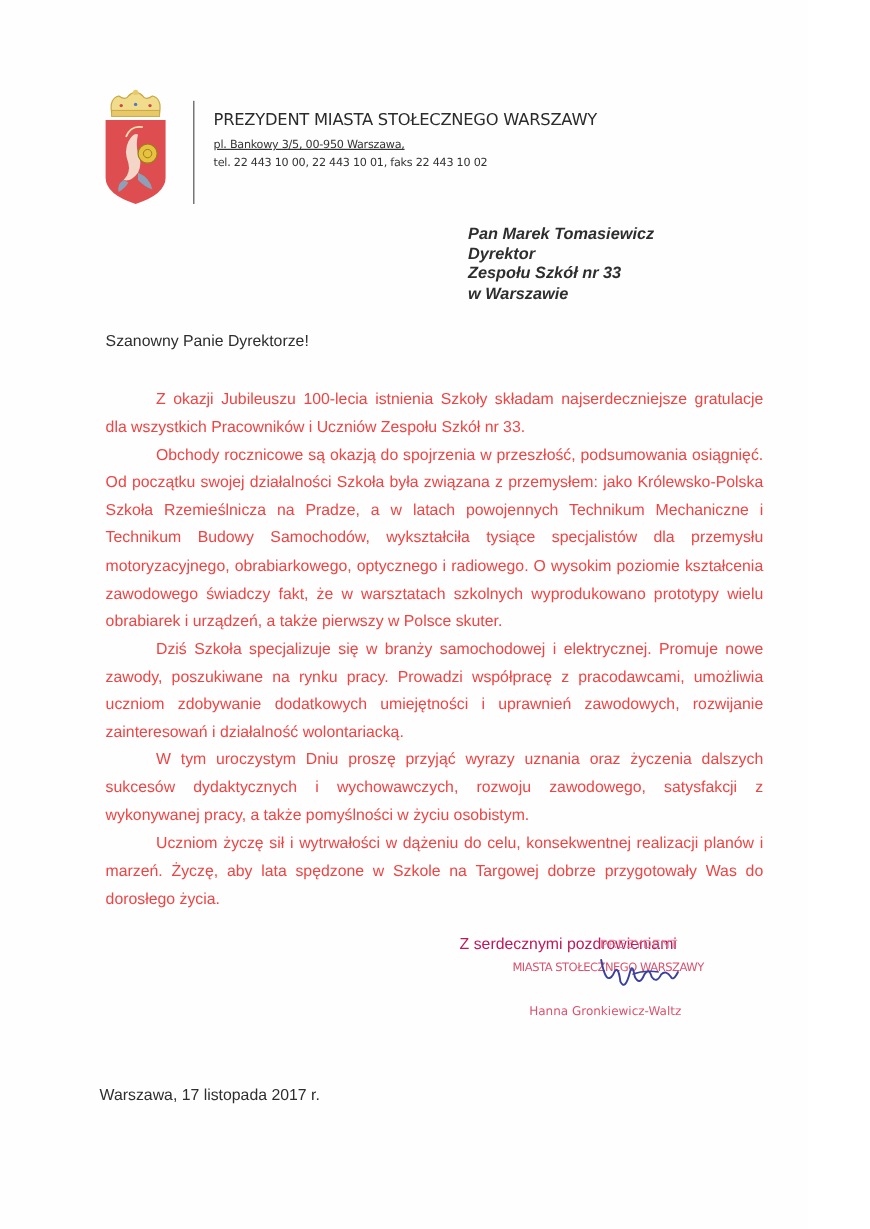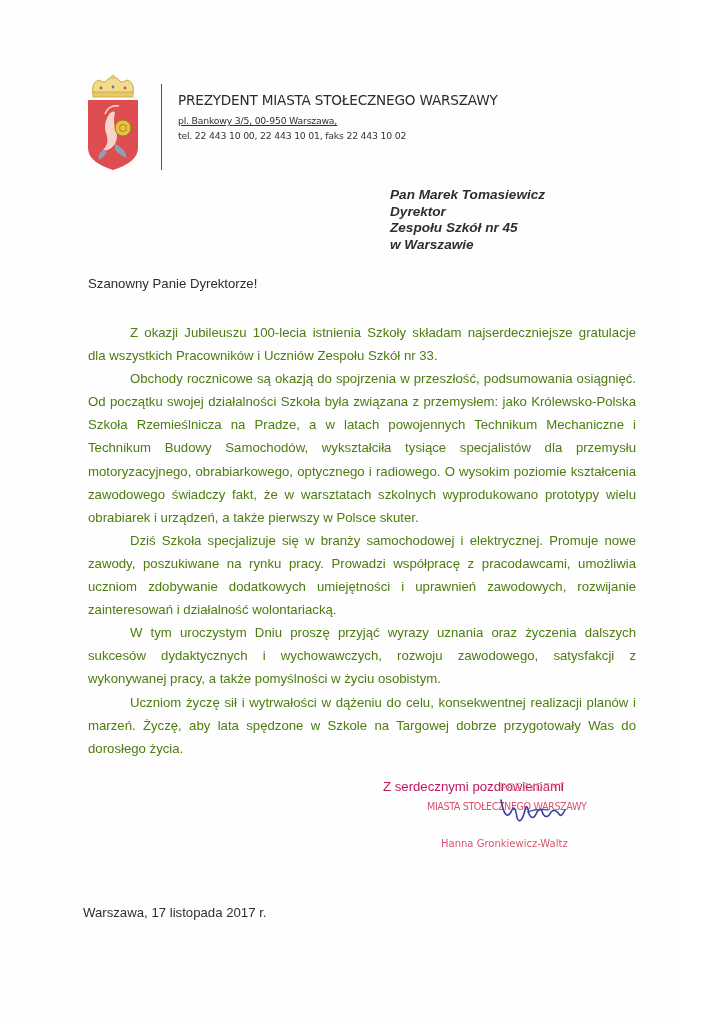--- a/index.html
+++ b/index.html
@@ -11,21 +11,21 @@
 
   .hdr { position: absolute; left: 178px; top: 92px; }
   .hdr-title { font-family: "DejaVu Sans", sans-serif; font-size: 13.6px; letter-spacing: -0.2px; color: #2b2b2b; white-space: nowrap; }
   .hdr-line { font-family: "DejaVu Sans", sans-serif; font-size: 9.3px; color: #333; line-height: 15px; white-space: nowrap; letter-spacing: -0.2px; }
   .hdr-addr { margin-top: 5px; text-decoration: underline; }
 
   .recipient { position: absolute; left: 390px; top: 187px; font-weight: bold; font-style: italic; font-size: 13.6px; line-height: 16.5px; color: #2e2e2e; }
 
   .salutation { position: absolute; left: 88px; top: 276px; font-size: 13.2px; color: #2e2e2e; }
 
-  .body { position: absolute; left: 88px; top: 321px; width: 548px; font-size: 13.2px; line-height: 23.1px; color: #4d7c0f; }
+  .body { position: absolute; left: 88px; top: 321px; width: 548px; font-size: 13.2px; line-height: 23.1px; color: #ef4444; }
   .para { text-align: justify; text-indent: 42px; margin: 0; }
   .para + .para { margin-top: 0px; }
 
   .closing { position: absolute; left: 383px; top: 779px; font-size: 13.2px; color: #be185d; white-space: nowrap; }
   .stamp-title { position: absolute; left: 476px; top: 782px; font-family: Liberation Sans, sans-serif; font-size: 10px; color: #e07a8c; letter-spacing: 0.5px; opacity: 0.85; padding-left: 24px; }
   .stamp-org { position: absolute; left: 427px; top: 801px; font-family: "DejaVu Sans", sans-serif; font-size: 9.6px; color: #d9536f; letter-spacing: -0.4px; white-space: nowrap; }
   .signature { position: absolute; left: 497px; top: 792px; width: 70px; height: 36px; }
   .stamp-name { position: absolute; left: 441px; top: 838px; font-family: "DejaVu Sans", sans-serif; font-size: 10px; color: #d9536f; white-space: nowrap; }
 
   .date { position: absolute; left: 83px; top: 905px; font-size: 13.2px; color: #2e2e2e; }
@@ -61,21 +61,21 @@
 
   <div class="hdr">
     <div class="hdr-title">PREZYDENT MIASTA STOŁECZNEGO WARSZAWY</div>
     <div class="hdr-line hdr-addr">pl. Bankowy 3/5, 00-950 Warszawa,</div>
     <div class="hdr-line">tel. 22 443 10 00, 22 443 10 01, faks 22 443 10 02</div>
   </div>
 
   <div class="recipient">
     <div>Pan Marek Tomasiewicz</div>
     <div>Dyrektor</div>
-    <div>Zespołu Szkół nr 45</div>
+    <div>Zespołu Szkół nr 33</div>
     <div>w Warszawie</div>
   </div>
 
   <div class="salutation">Szanowny Panie Dyrektorze!</div>
 
   <div class="body">
     <p class="para">Z okazji Jubileuszu 100-lecia istnienia Szkoły składam najserdeczniejsze gratulacje dla wszystkich Pracowników i Uczniów Zespołu Szkół nr 33.</p>
     <p class="para">Obchody rocznicowe są okazją do spojrzenia w przeszłość, podsumowania osiągnięć. Od początku swojej działalności Szkoła była związana z przemysłem: jako Królewsko-Polska Szkoła Rzemieślnicza na Pradze, a w latach powojennych Technikum Mechaniczne i Technikum Budowy Samochodów, wykształciła tysiące specjalistów dla przemysłu motoryzacyjnego, obrabiarkowego, optycznego i radiowego. O wysokim poziomie kształcenia zawodowego świadczy fakt, że w warsztatach szkolnych wyprodukowano prototypy wielu obrabiarek i urządzeń, a także pierwszy w Polsce skuter.</p>
     <p class="para">Dziś Szkoła specjalizuje się w branży samochodowej i elektrycznej. Promuje nowe zawody, poszukiwane na rynku pracy. Prowadzi współpracę z pracodawcami, umożliwia uczniom zdobywanie dodatkowych umiejętności i uprawnień zawodowych, rozwijanie zainteresowań i działalność wolontariacką.</p>
     <p class="para">W tym uroczystym Dniu proszę przyjąć wyrazy uznania oraz życzenia dalszych sukcesów dydaktycznych i wychowawczych, rozwoju zawodowego, satysfakcji z wykonywanej pracy, a także pomyślności w życiu osobistym.</p>

